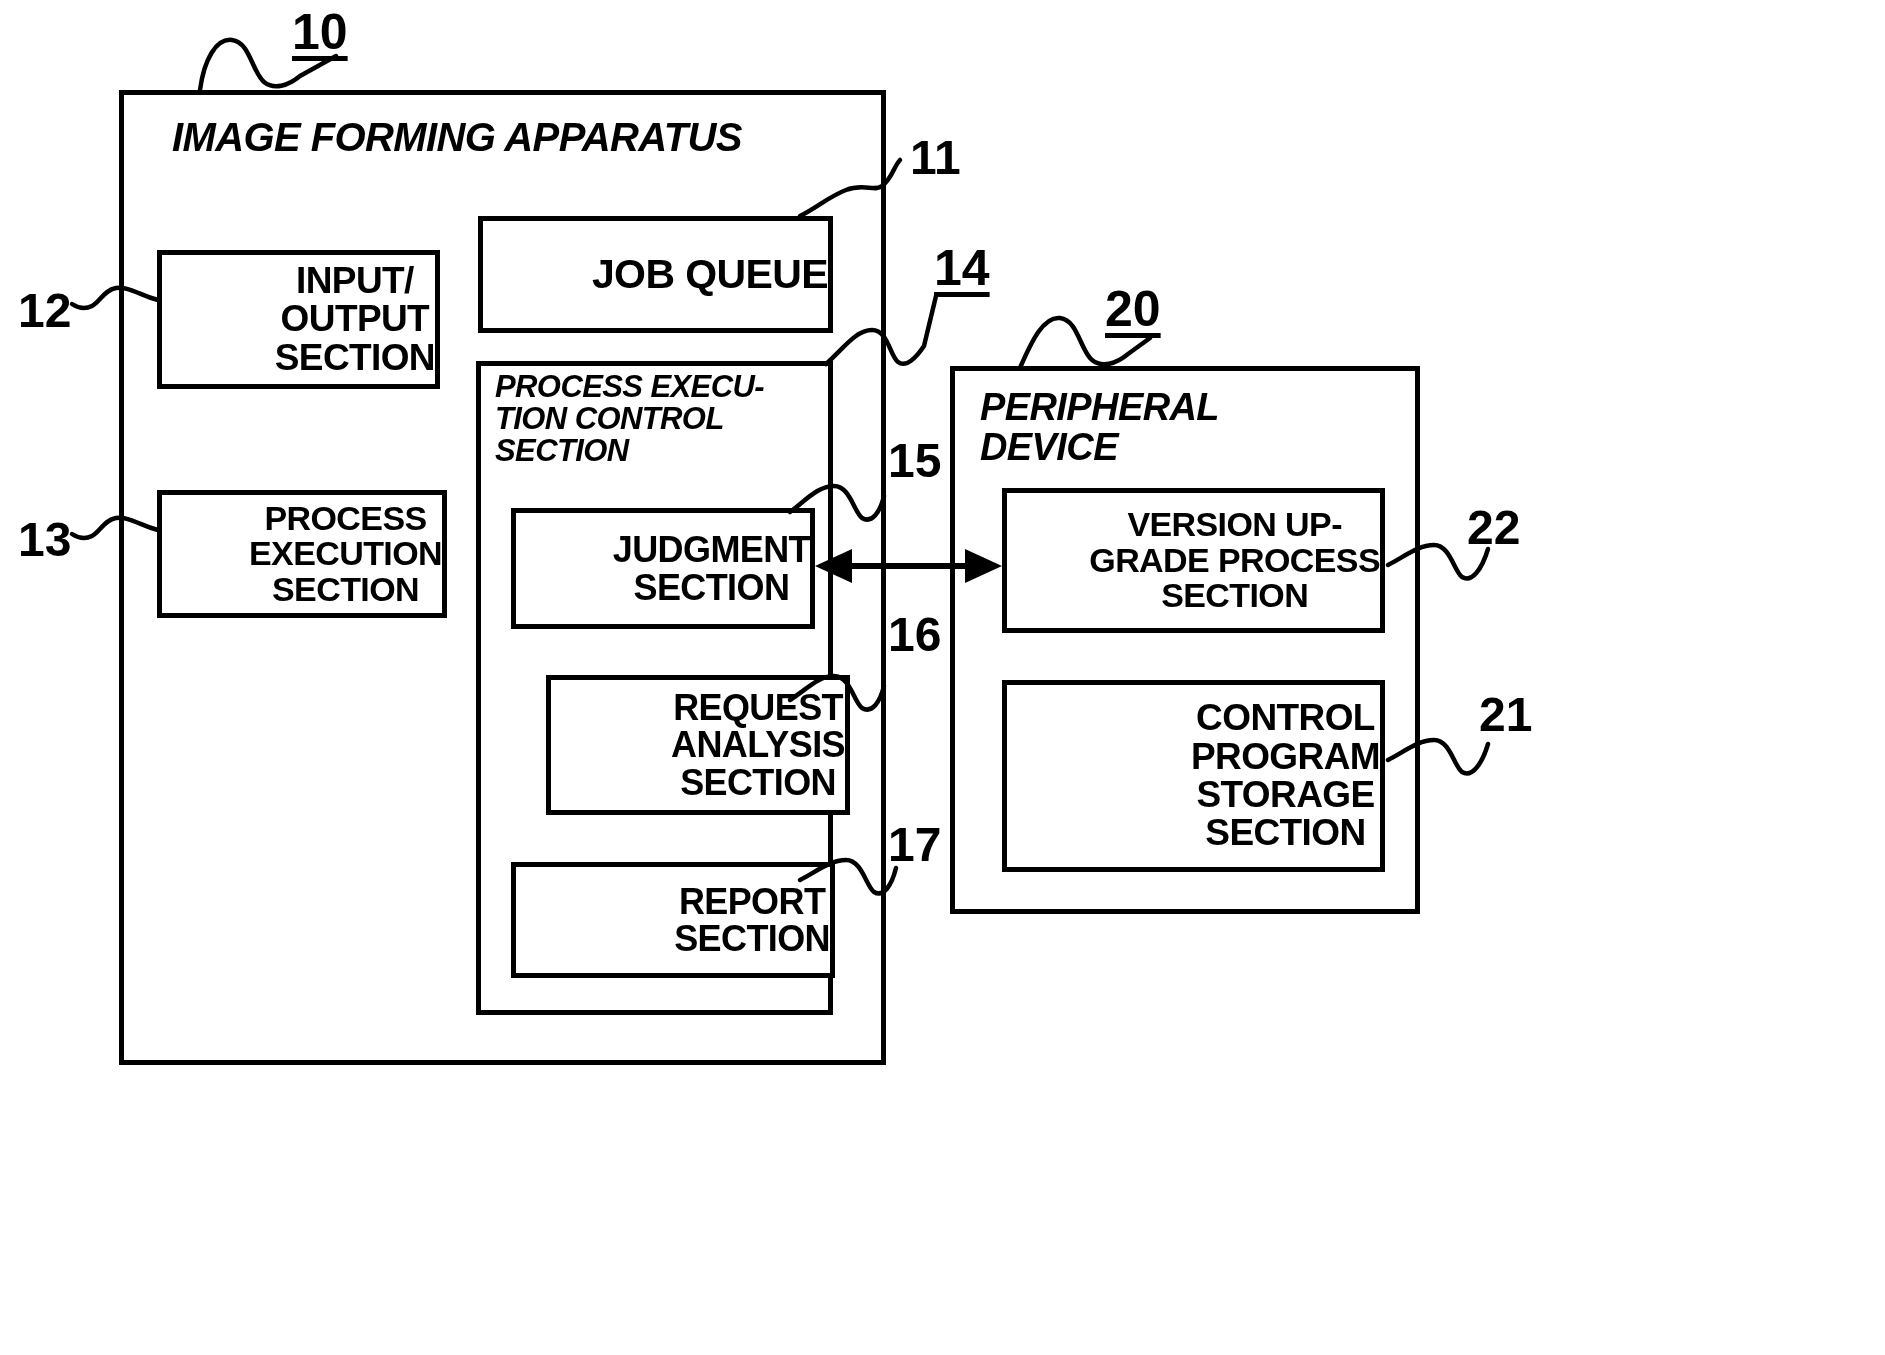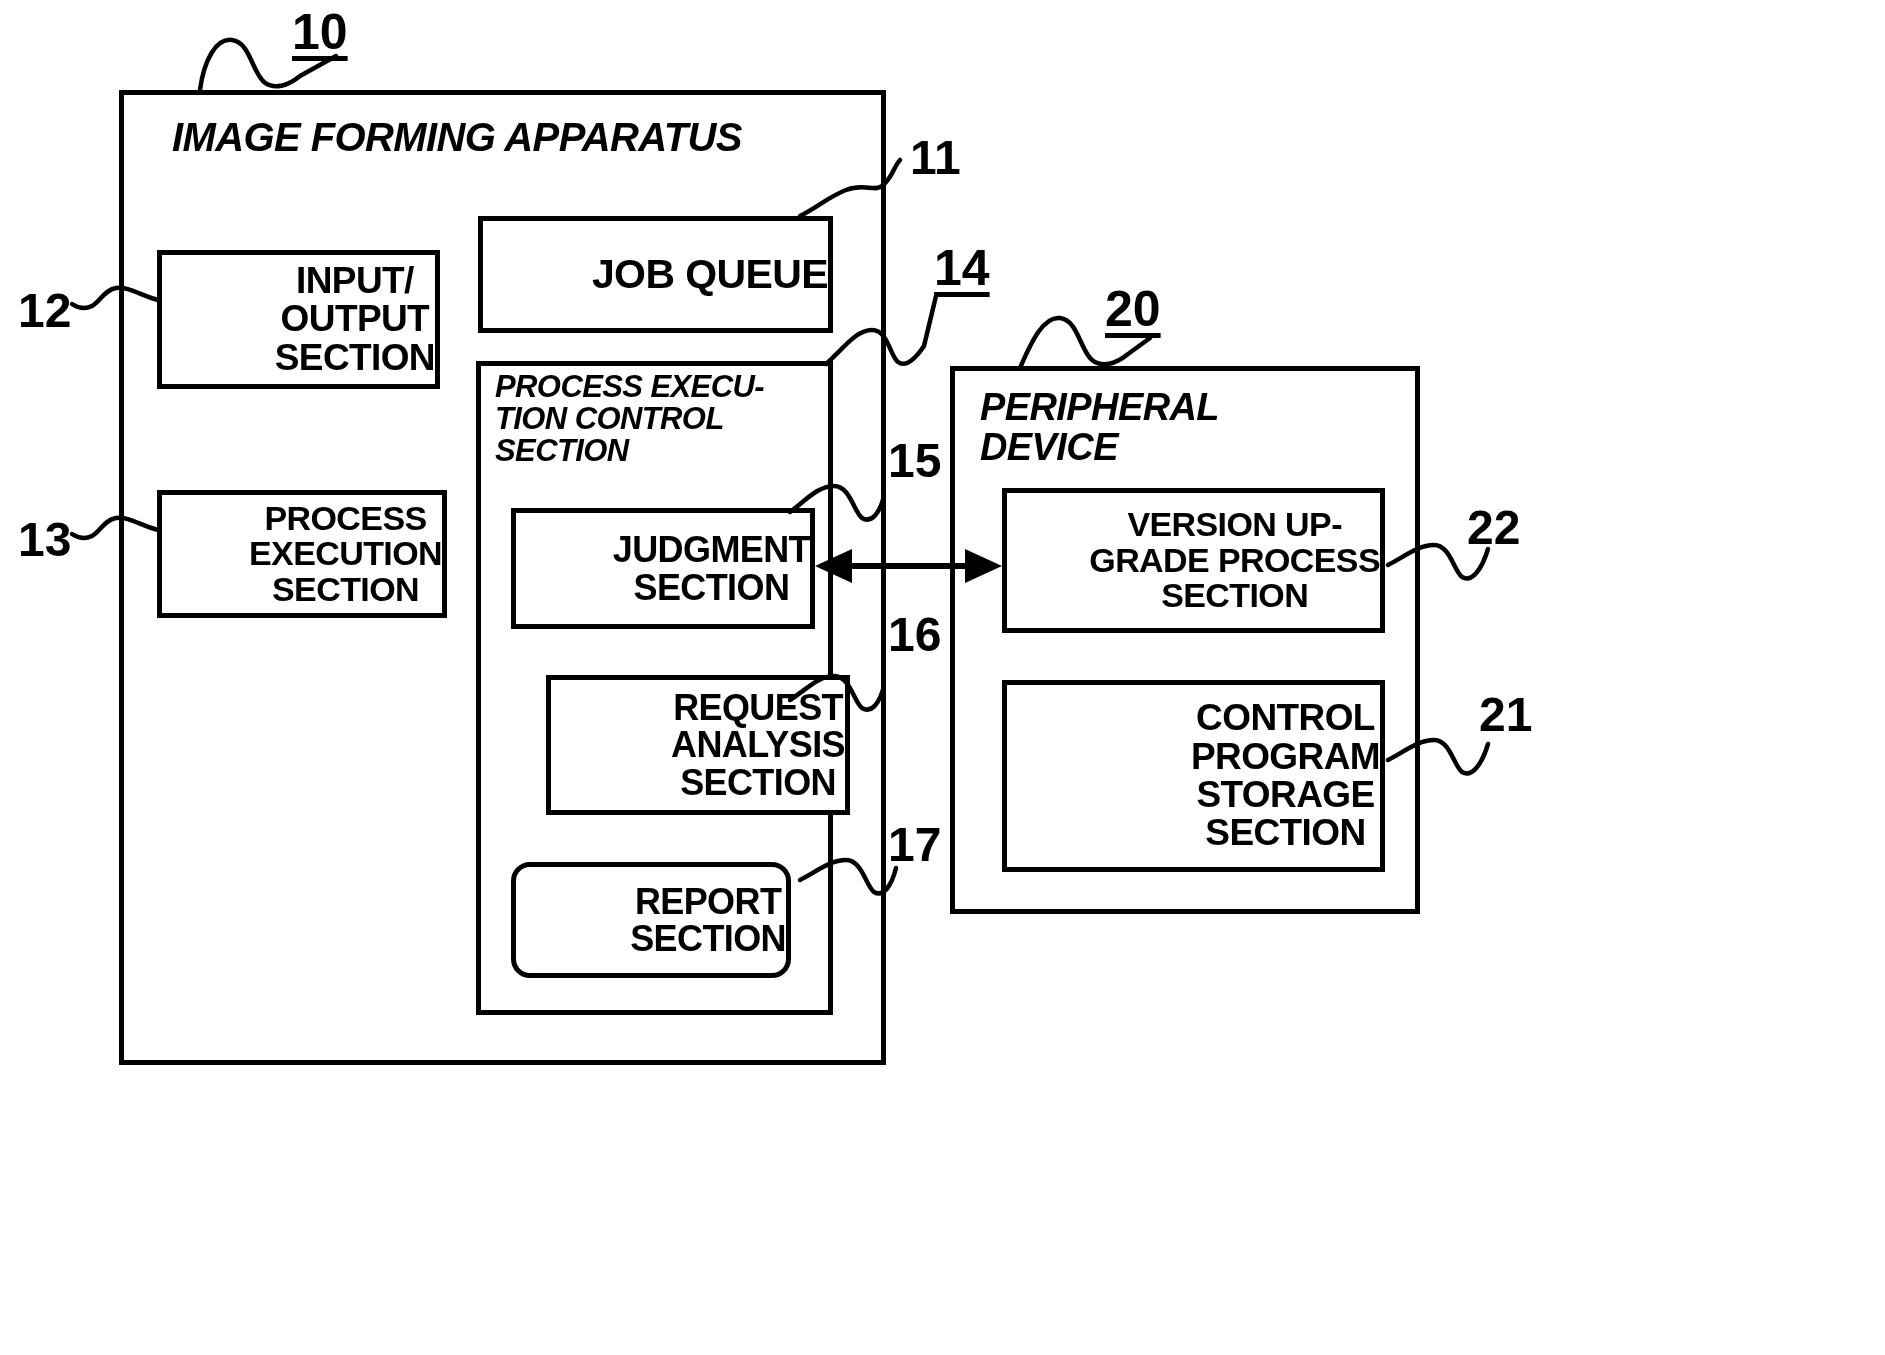--- a/index.html
+++ b/index.html
@@ -52,21 +52,21 @@
     <div class="boxtext" style="font-size:36px;">JUDGMENT
 SECTION</div>
   </div>
 
   <div class="box ctr" style="left:511px;top:675px;width:304px;height:140px;margin-left:35px;">
     <div class="boxtext" style="font-size:36px;">REQUEST
 ANALYSIS
 SECTION</div>
   </div>
 
-  <div class="box ctr" style="left:511px;top:862px;width:280px;height:116px;border-radius:19px;">
+  <div class="box ctr" style="left:511px;top:862px;width:324px;height:116px;">
     <div class="boxtext" style="font-size:36px;">REPORT
 SECTION</div>
   </div>
 
   <div class="box" style="left:950px;top:366px;width:470px;height:548px;"></div>
   <div class="boxtext left" style="position:absolute;left:980px;top:388px;width:420px;font-size:38px;">PERIPHERAL
 DEVICE</div>
 
   <div class="box ctr" style="left:1002px;top:488px;width:383px;height:145px;">
     <div class="boxtext" style="font-size:34px;">VERSION UP-

